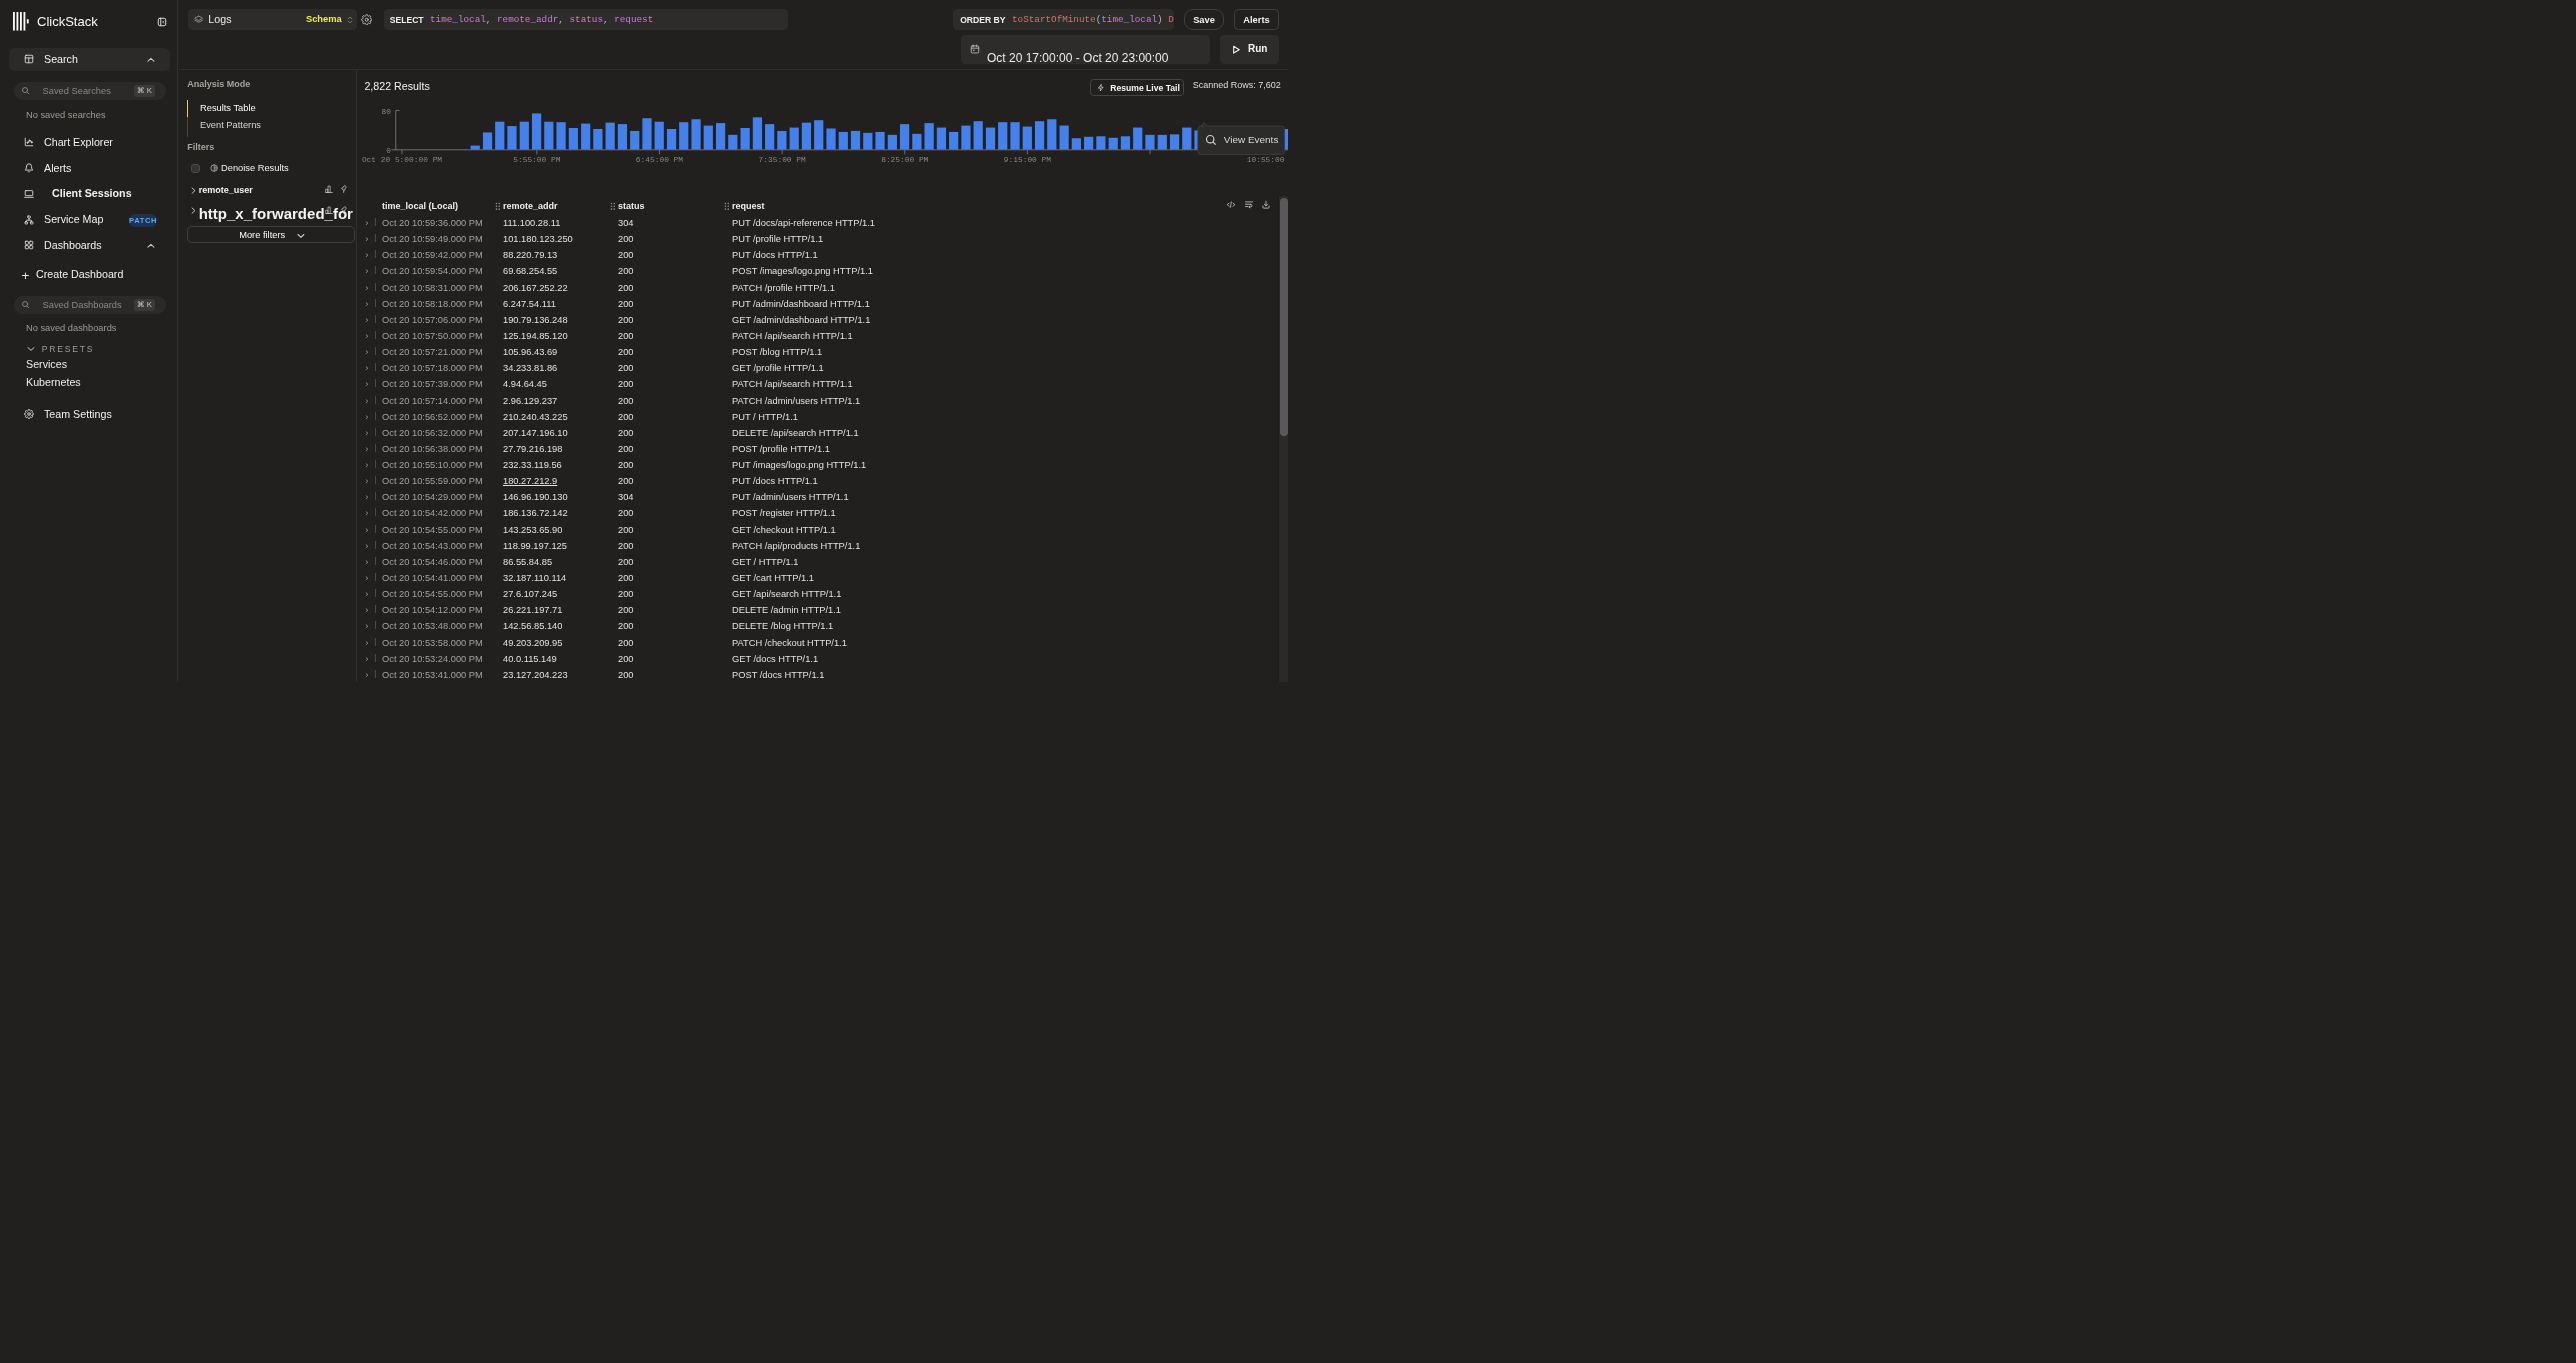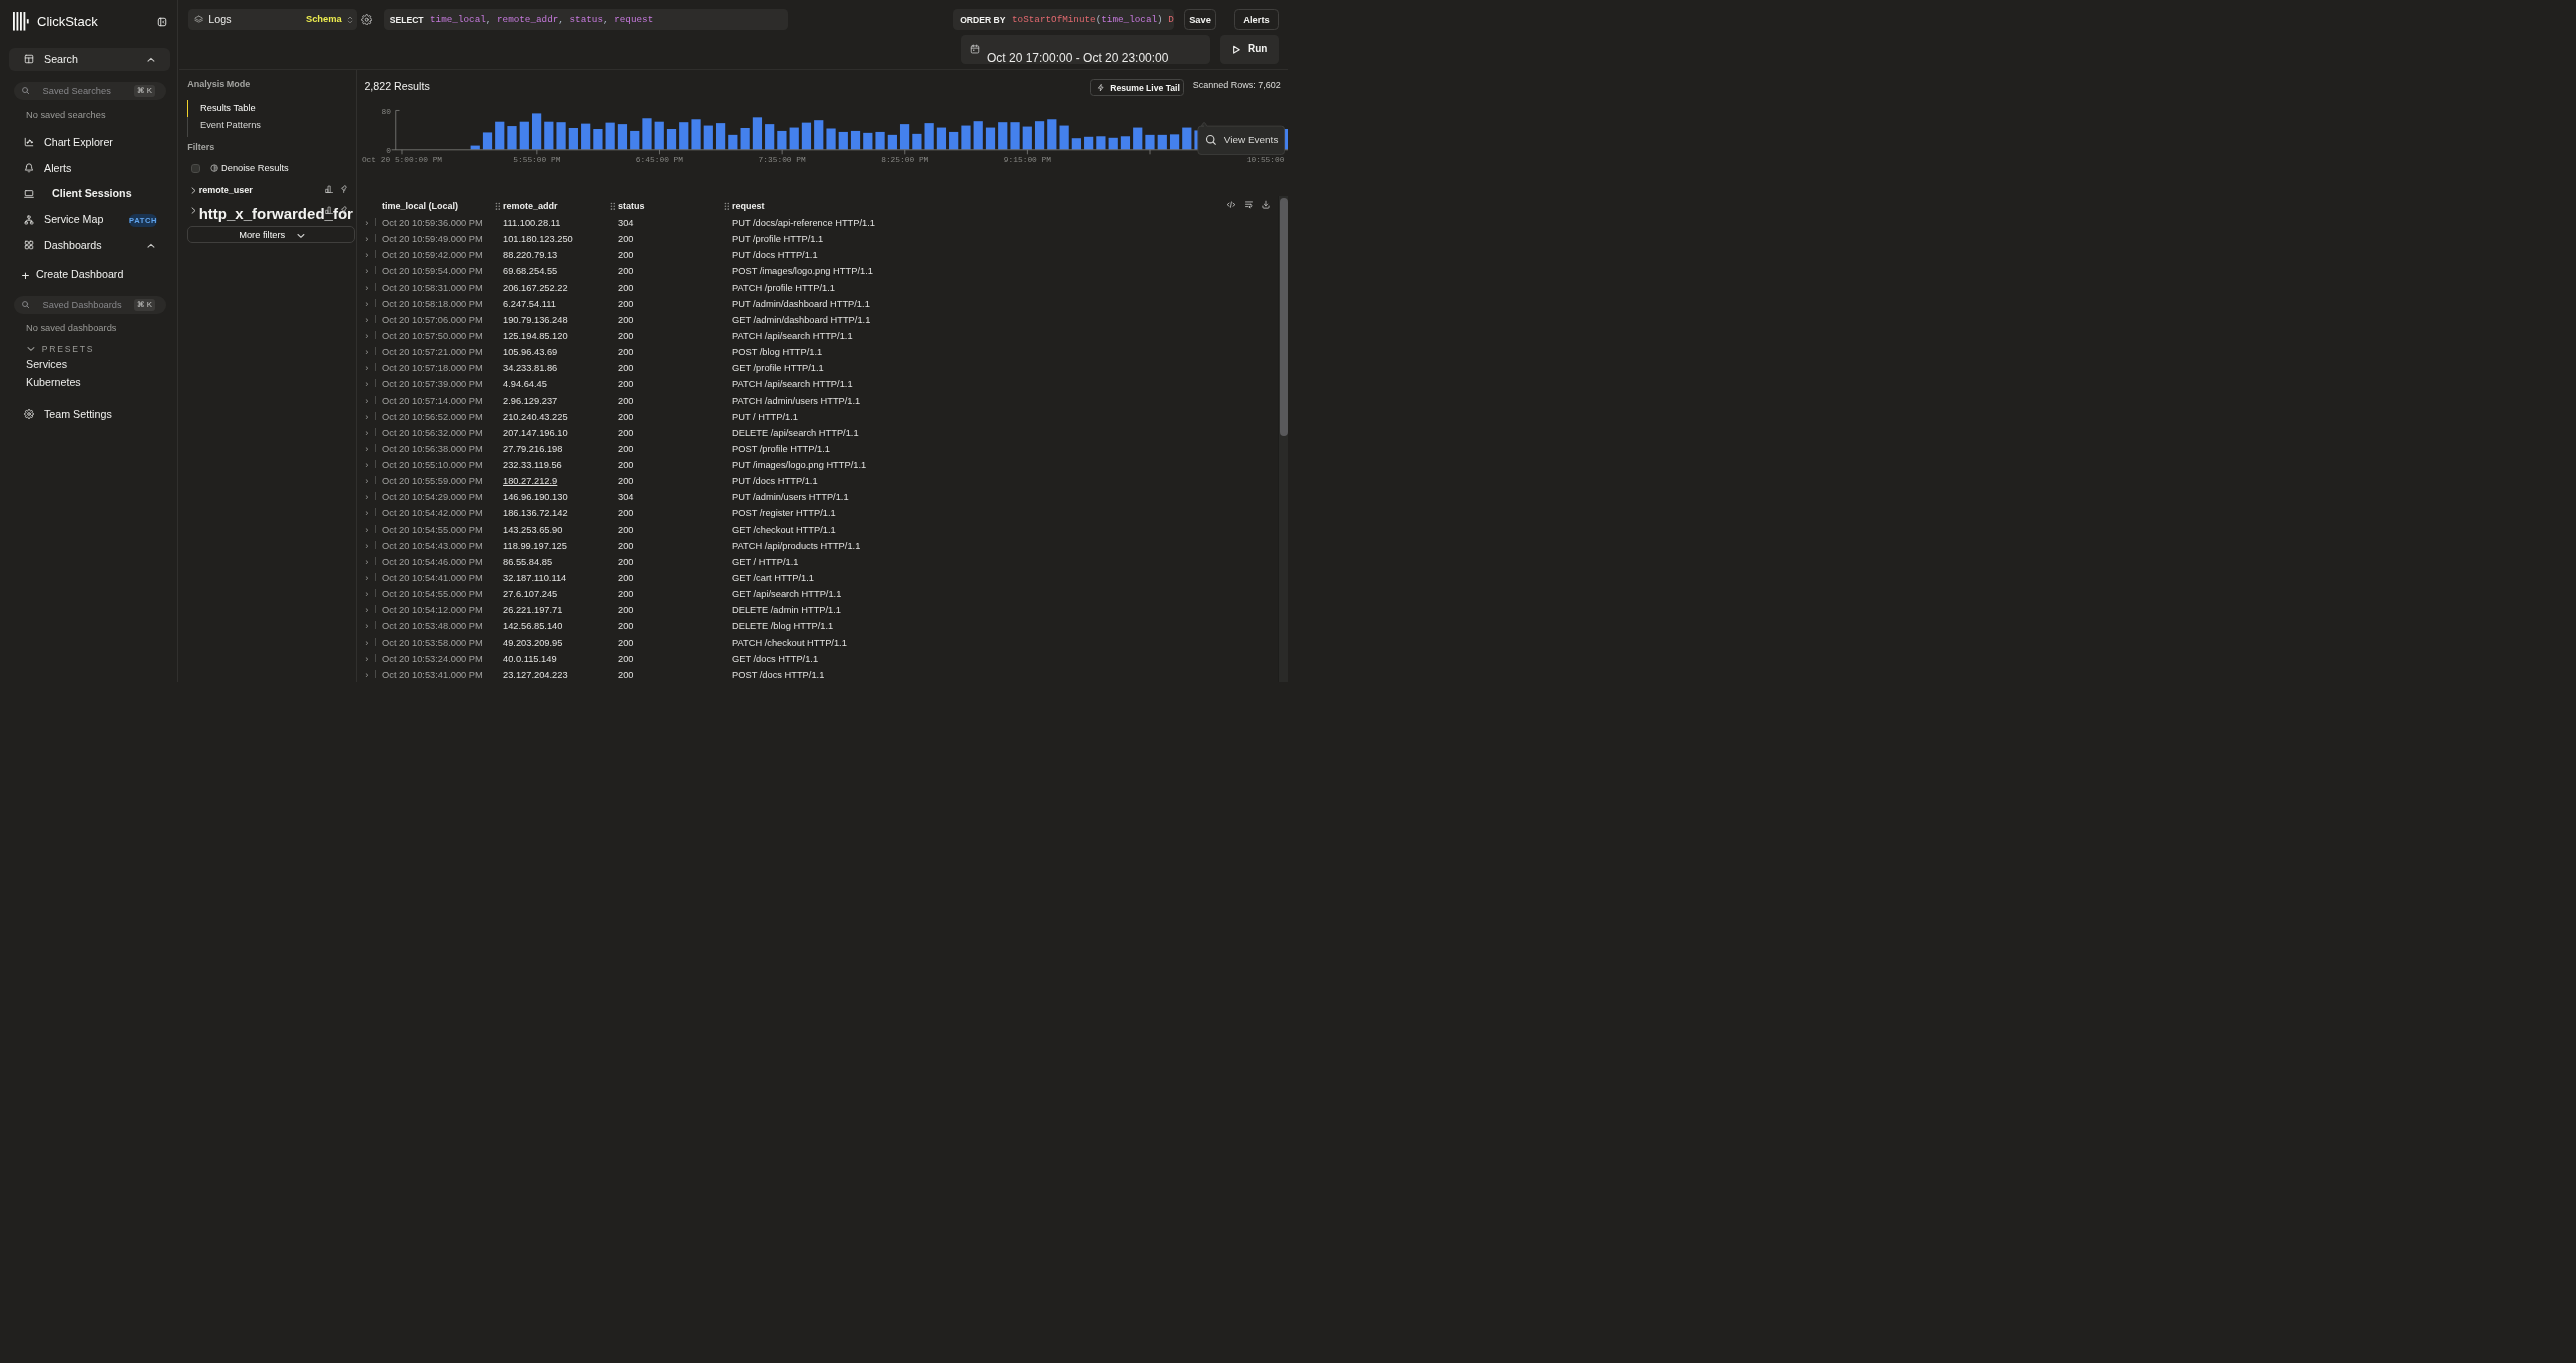--- a/index.html
+++ b/index.html
@@ -159,21 +159,21 @@
 
   <div class="box" style="left:205px; top:9px; width:404px; height:21px; overflow:hidden; white-space:nowrap;">
     <span class="abs" style="left:5.7px; top:5.7px; font-size:8.6px; font-weight:bold; color:#f2f2f0;">SELECT</span>
     <span class="abs mono" style="left:46px; top:5.4px; font-size:9.3px;"><span style="color:#c67add;">time_local</span><span style="color:#a9b6c3;">, </span><span style="color:#c67add;">remote_addr</span><span style="color:#a9b6c3;">, </span><span style="color:#c67add;">status</span><span style="color:#a9b6c3;">, </span><span style="color:#c67add;">request</span></span>
   </div>
 
   <div class="box" style="left:774px; top:9px; width:221px; height:21px; overflow:hidden; white-space:nowrap;">
     <span class="abs" style="left:7.2px; top:5.7px; font-size:8.6px; font-weight:bold; color:#f2f2f0;">ORDER BY</span>
     <span class="abs mono" style="left:59px; top:5.4px; font-size:9.3px;"><span style="color:#e0696f;">toStartOfMinute</span><span style="color:#a9b6c3;">(</span><span style="color:#c67add;">time_local</span><span style="color:#a9b6c3;">)</span><span style="color:#e0696f;"> DE</span></span>
   </div>
-  <div class="btn" style="left:1005px; top:9px; width:32px; height:21px;">Save</div>
+  <div class="btn" style="left:1005px; top:9px; width:40px; height:21px;border-radius:9px;">Save</div>
   <div class="btn" style="left:1055px; top:9px; width:45px; height:21px;">Alerts</div>
 
   <div class="box" style="left:782px; top:35px; width:249px; height:29px;">
     <svg class="abs" style="left:9.3px; top:9.3px;" width="10" height="10" viewBox="0 0 24 24" fill="none" stroke="#c2c2c0" stroke-width="2" stroke-linecap="round" stroke-linejoin="round">
         <rect x="3" y="4.5" width="18" height="17" rx="2.5"></rect>
         <path d="M8 2.5v4"></path>
         <path d="M16 2.5v4"></path>
         <path d="M3 10h18"></path>
         <rect x="7.5" y="13.5" width="3" height="3" fill="#c2c2c0" stroke="none"></rect>
       </svg>

